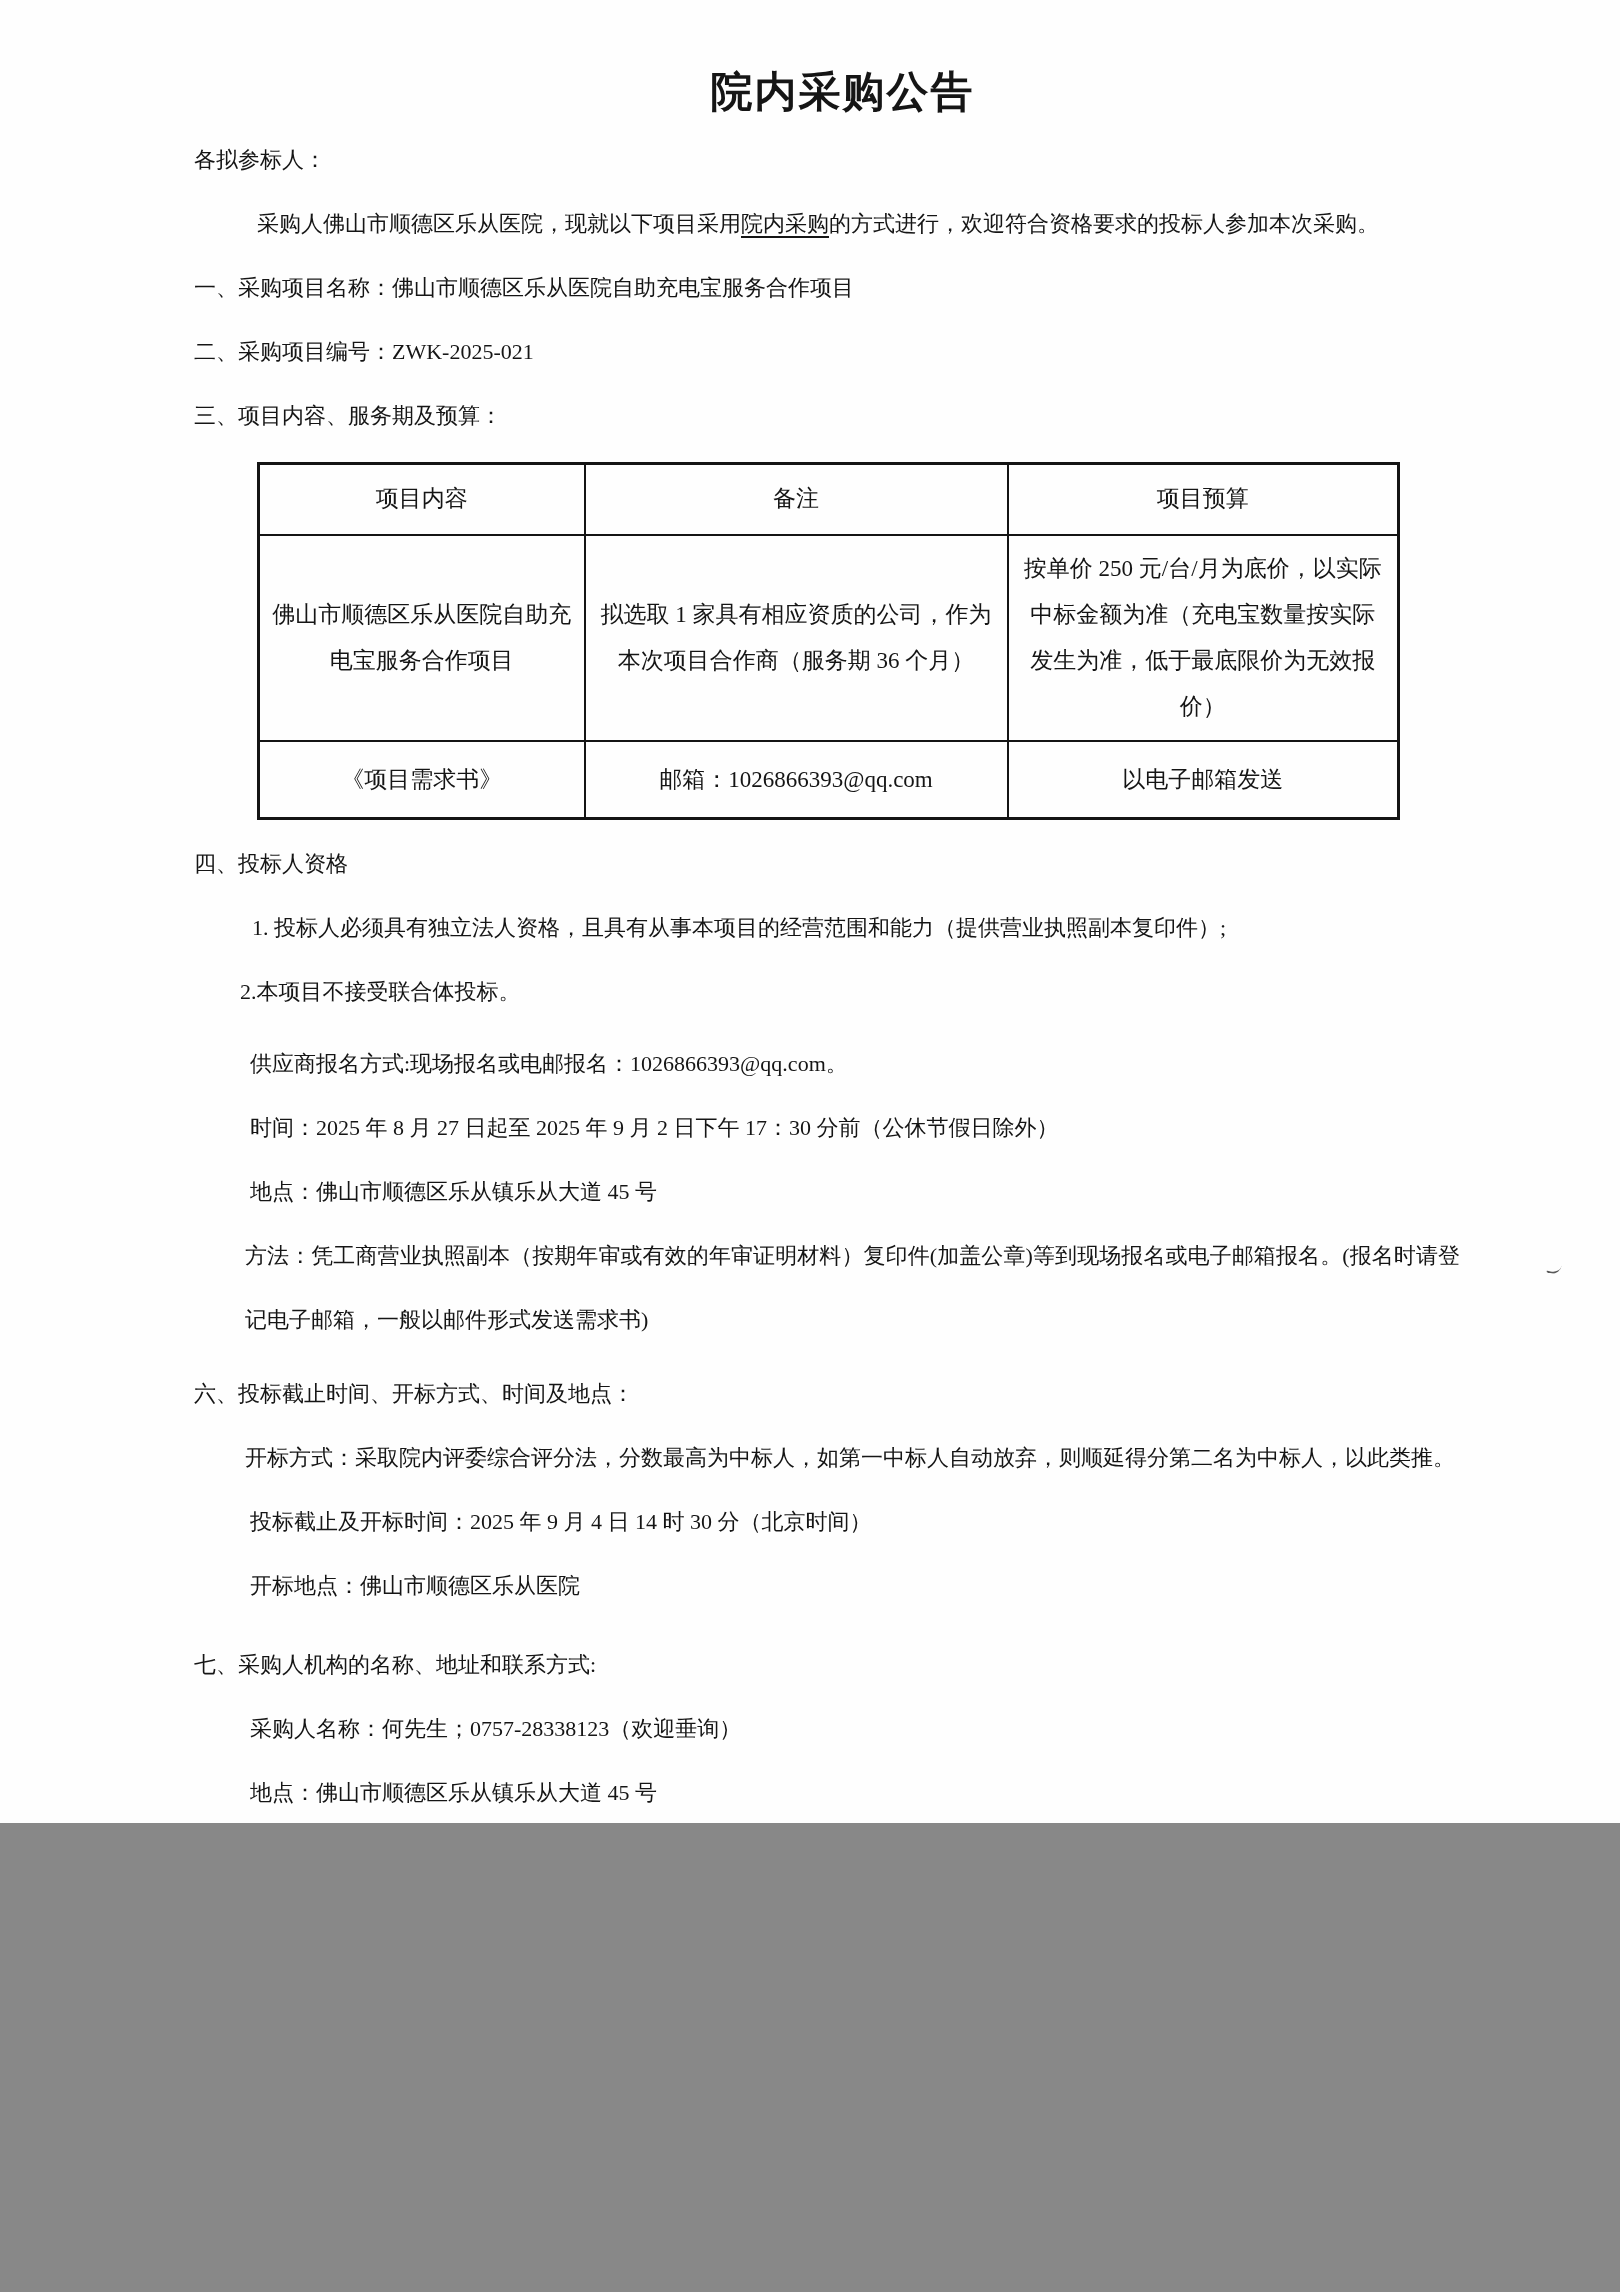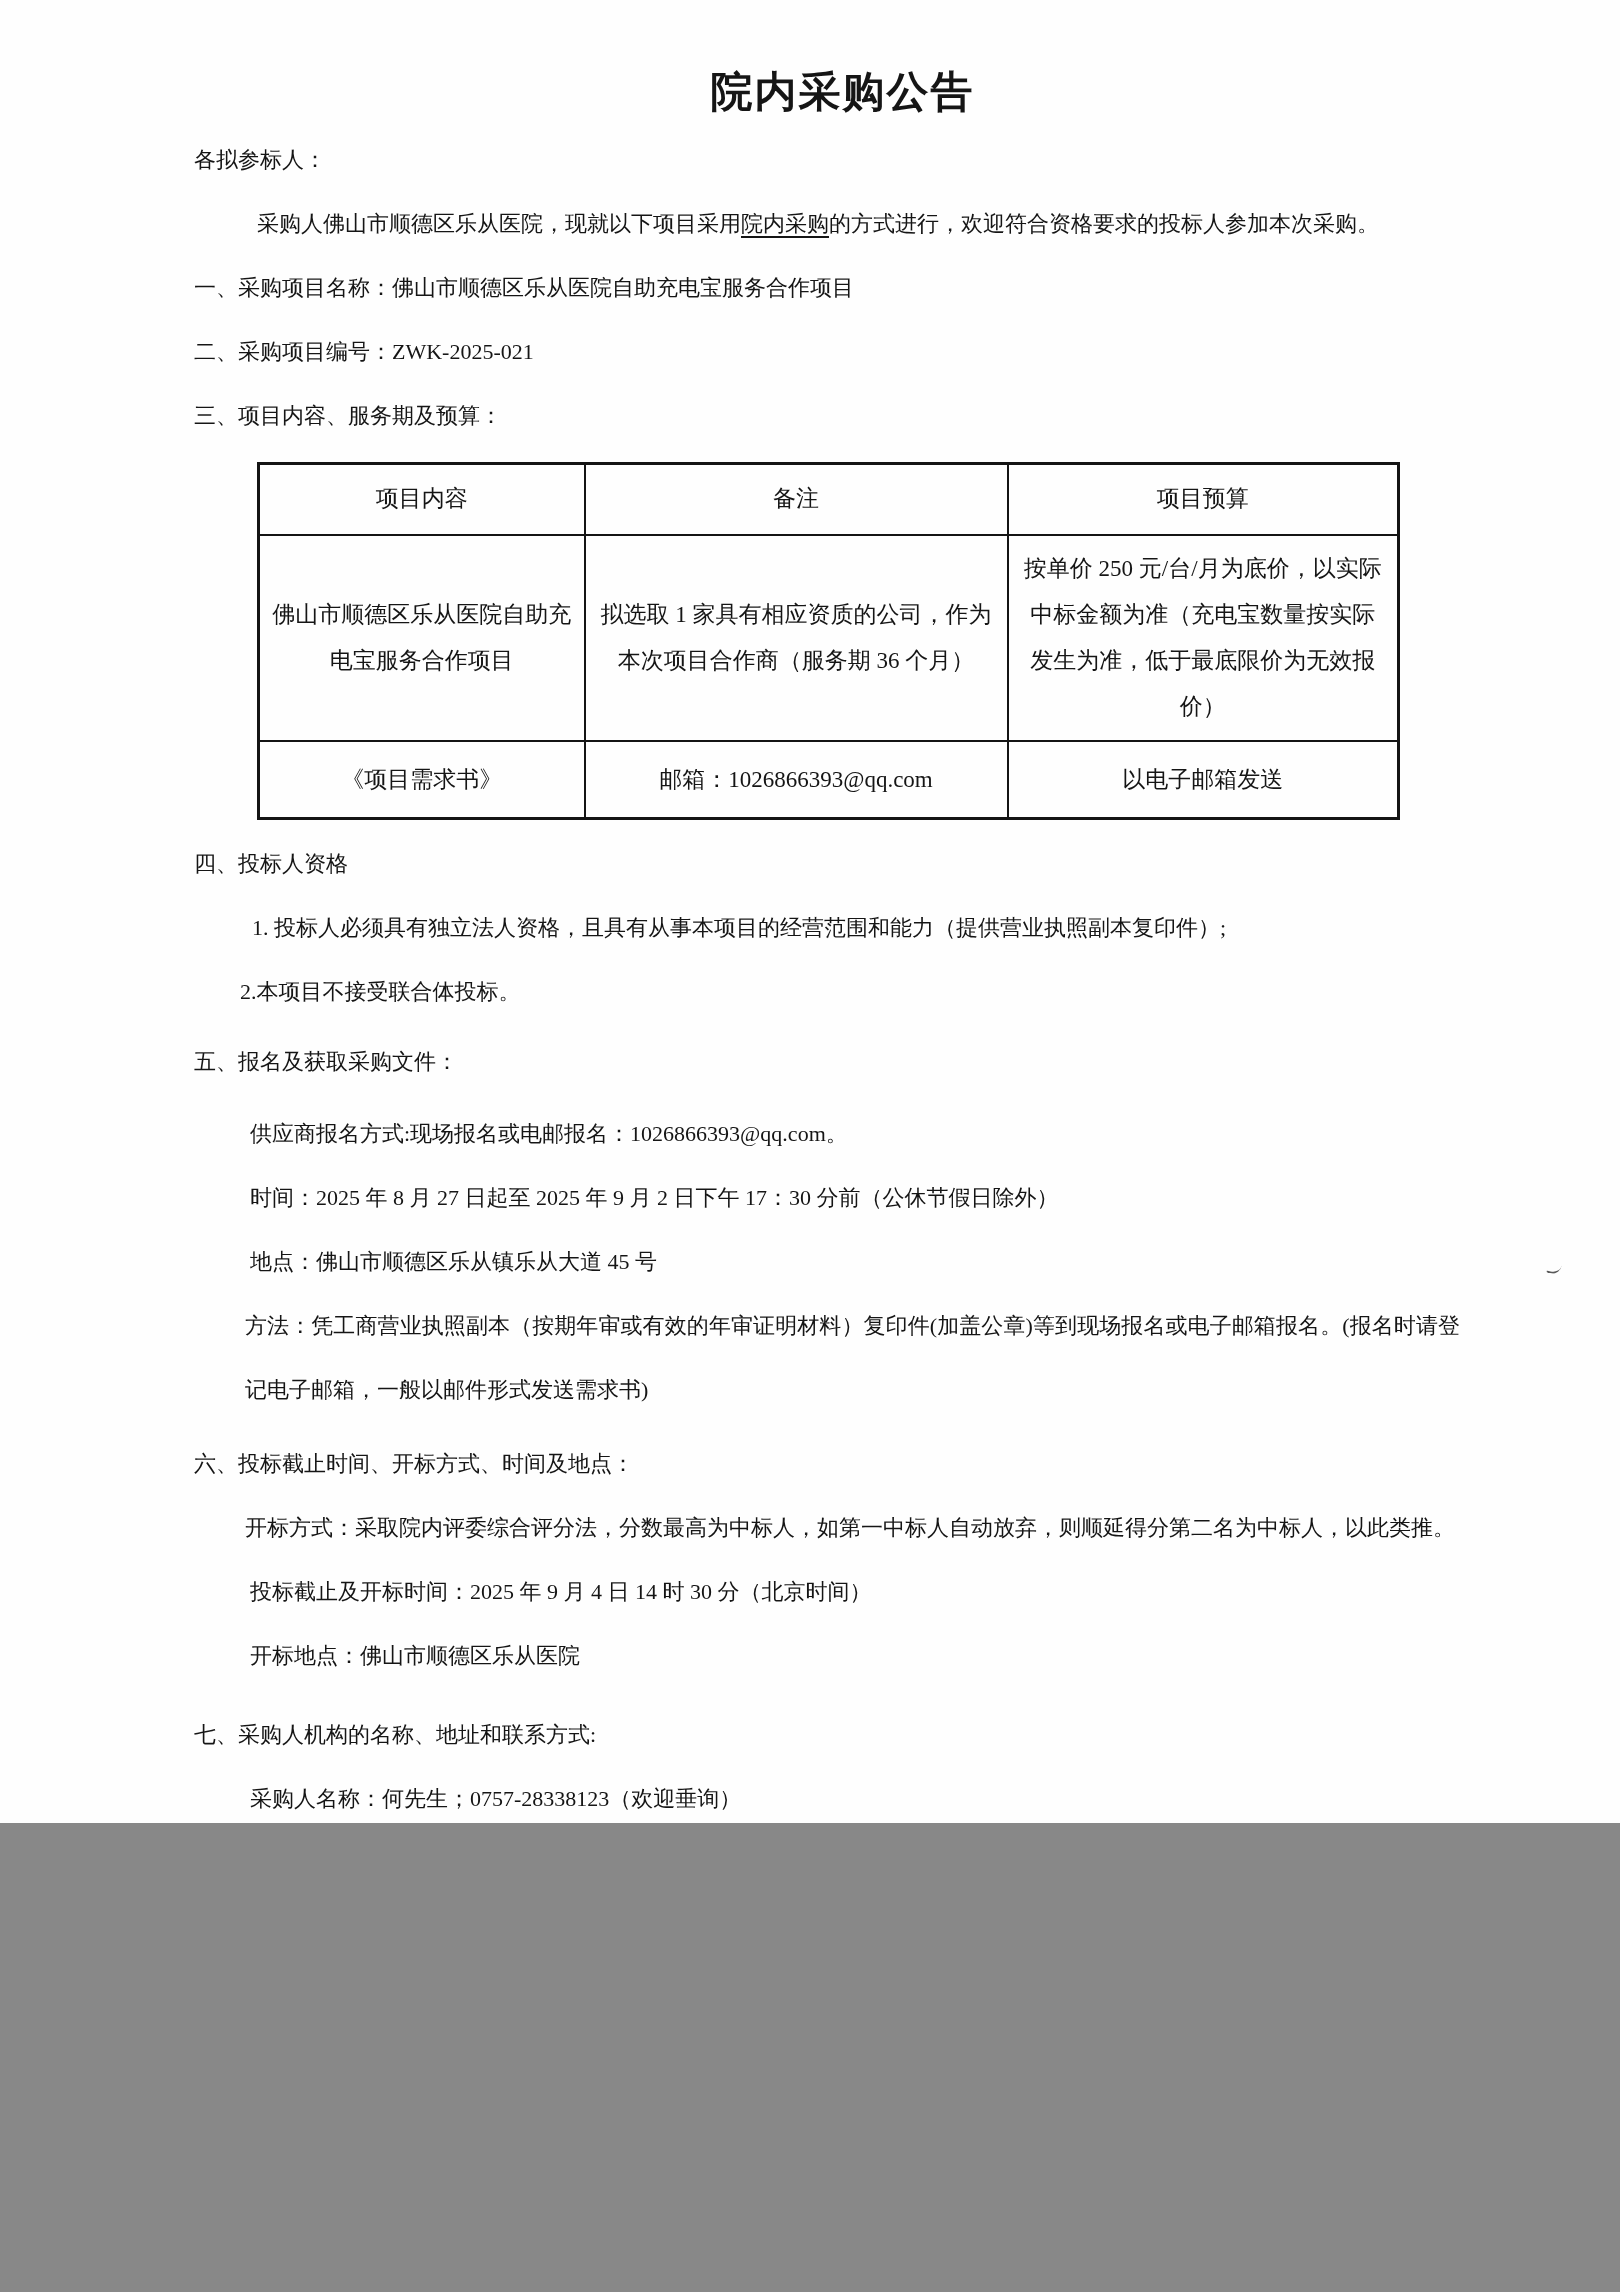--- a/index.html
+++ b/index.html
@@ -126,21 +126,20 @@
         <td>邮箱：1026866393@qq.com</td>
         <td>以电子邮箱发送</td>
       </tr>
     </tbody>
       </table>
 
     <p>四、投标人资格</p>
     <p class="li1">1. 投标人必须具有独立法人资格，且具有从事本项目的经营范围和能力（提供营业执照副本复印件）;</p>
     <p class="li2">2.本项目不接受联合体投标。</p>
 
-    <p class="mt6">五、报名及获取采购文件：</p>
     <p class="sub1 mt8">供应商报名方式:现场报名或电邮报名：1026866393@qq.com。</p>
     <p class="sub1">时间：2025 年 8 月 27 日起至 2025 年 9 月 2 日下午 17：30 分前（公休节假日除外）</p>
     <p class="sub1">地点：佛山市顺德区乐从镇乐从大道 45 号</p>
     <p class="wrap2">方法：凭工商营业执照副本（按期年审或有效的年审证明材料）复印件(加盖公章)等到现场报名或电子邮箱报名。(报名时请登记电子邮箱，一般以邮件形式发送需求书)</p>
 
     <p class="mt10">六、投标截止时间、开标方式、时间及地点：</p>
     <p class="wrap2">开标方式：采取院内评委综合评分法，分数最高为中标人，如第一中标人自动放弃，则顺延得分第二名为中标人，以此类推。</p>
     <p class="sub1">投标截止及开标时间：2025 年 9 月 4 日 14 时 30 分（北京时间）</p>
     <p class="sub1">开标地点：佛山市顺德区乐从医院</p>
 

